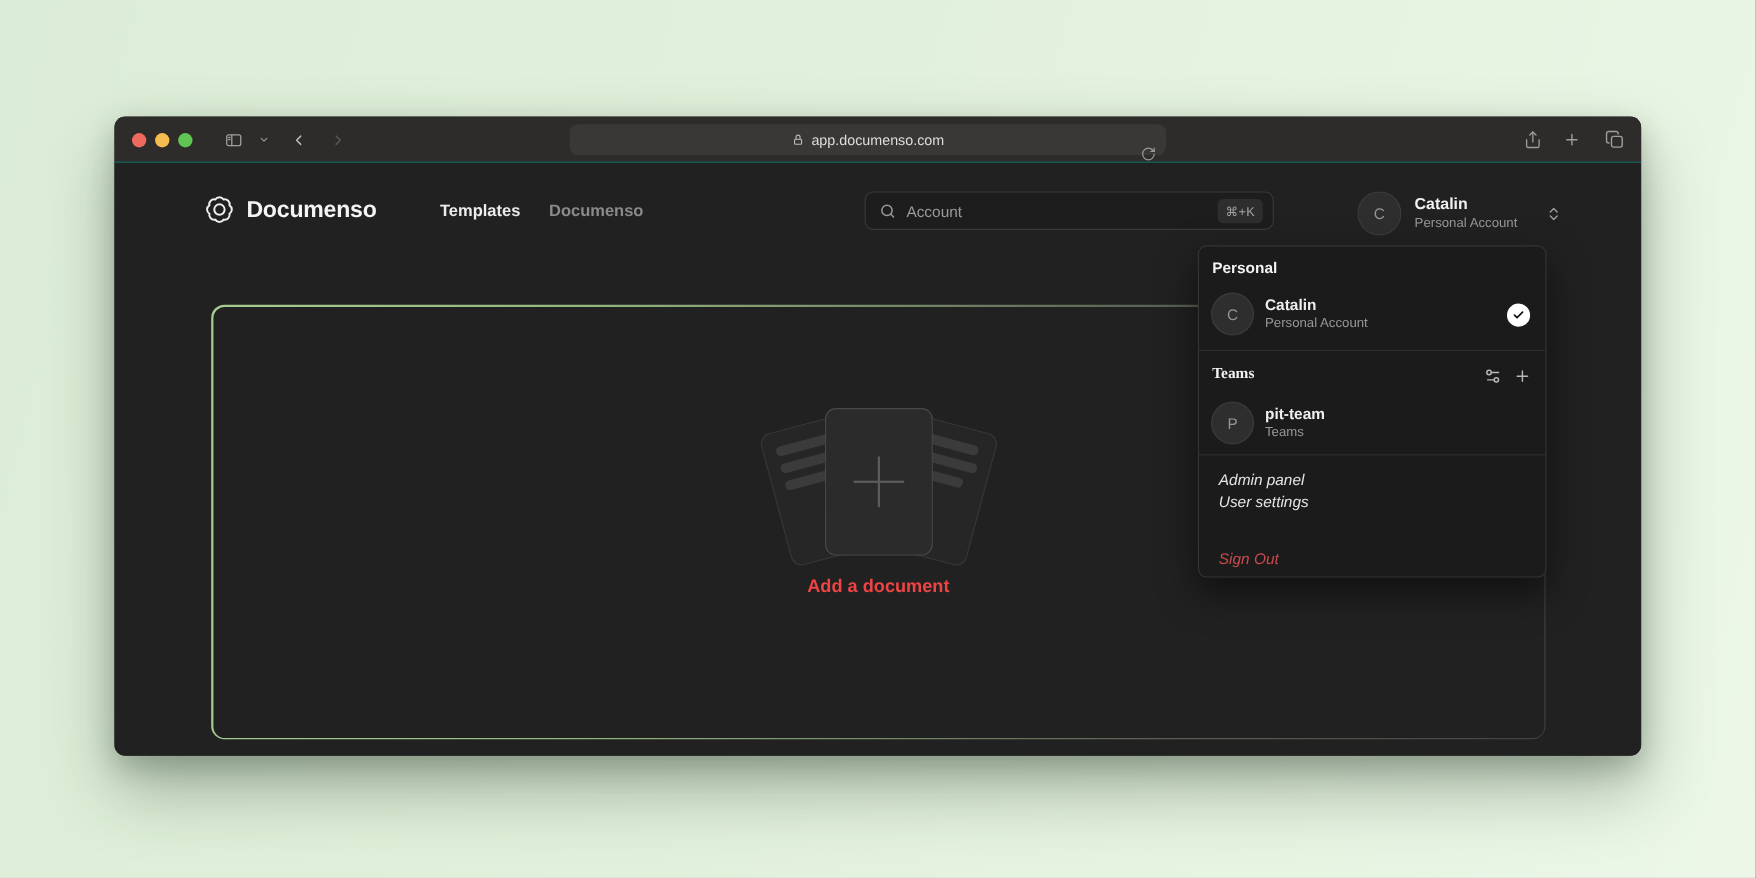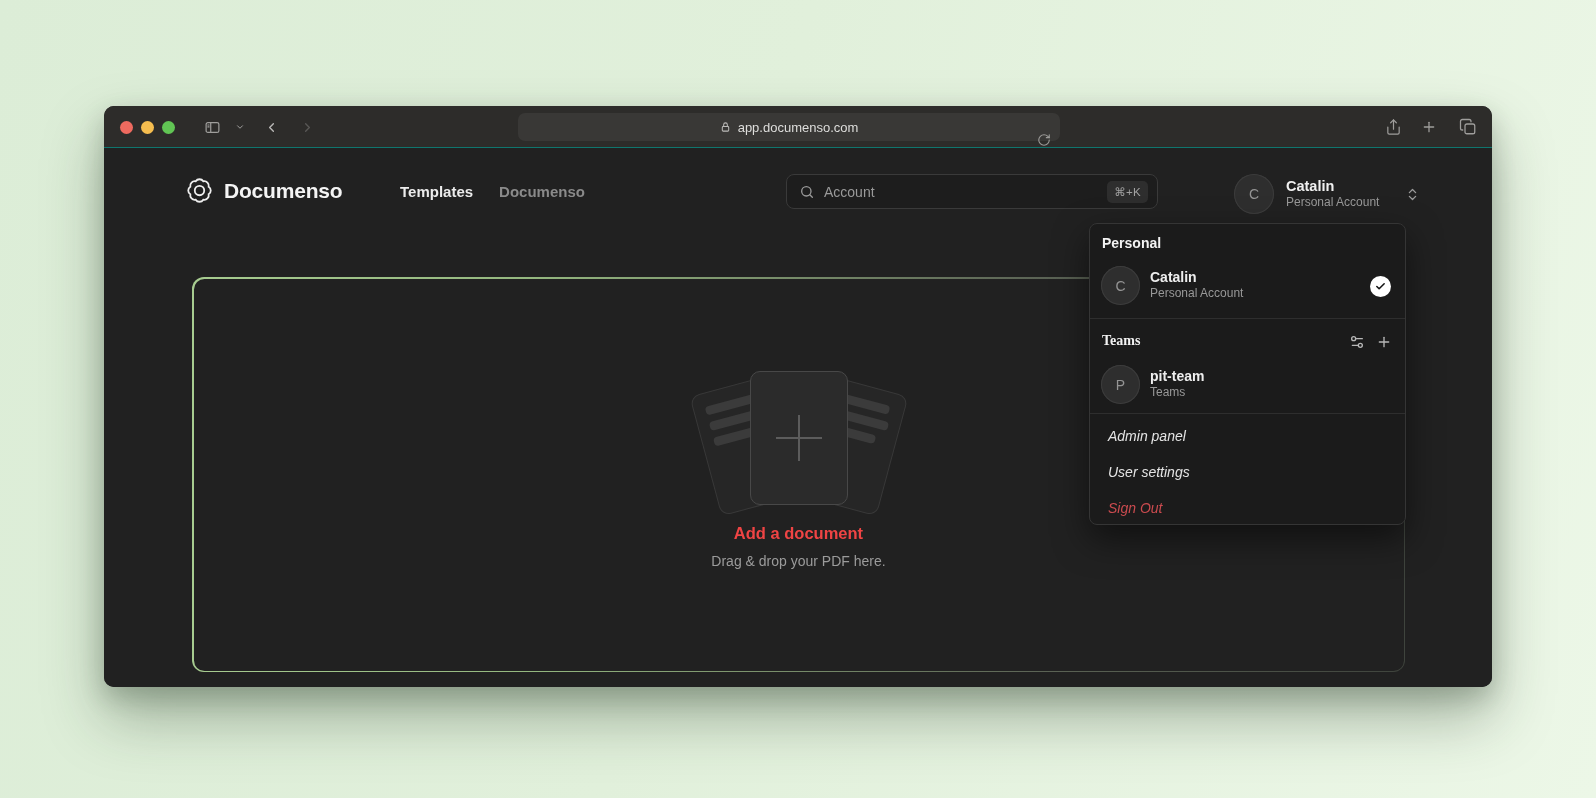--- a/index.html
+++ b/index.html
@@ -245,21 +245,20 @@
                 <div class="bar b3"></div>
             </div>
             <div class="card side right">
               <div class="bar b1"></div>
                 <div class="bar b2"></div>
                 <div class="bar b3"></div>
             </div>
             <div class="card center"></div>
           </div>
           <div class="dz-title">Add a document</div>
-          <div class="dz-sub">Drag &amp; drop your PDF here.</div>
         </div>
       </div>
 
       <div class="dropdown">
         <div class="dd-label" style="top:11px;">Personal</div>
 
         <div class="dd-row" style="top:42px;">
           <div class="avatar a39">
               <span>C</span>
             </div>
@@ -300,19 +299,19 @@
             </div>
           <div>
             <div class="dd-name">pit-team</div>
             <div class="dd-sub">Teams</div>
           </div>
         </div>
 
         <div class="dd-div" style="top:189px;"></div>
 
         <div class="dd-link" style="top:204px;">Admin panel</div>
-        <div class="dd-link" style="top:240px;">User settings</div>
+        <div class="dd-link" style="top:224px;">User settings</div>
         <div class="dd-link danger" style="top:276px;">Sign Out</div>
       </div>
 
     </div>
   </div>
 </div>
 
 </body></html>

